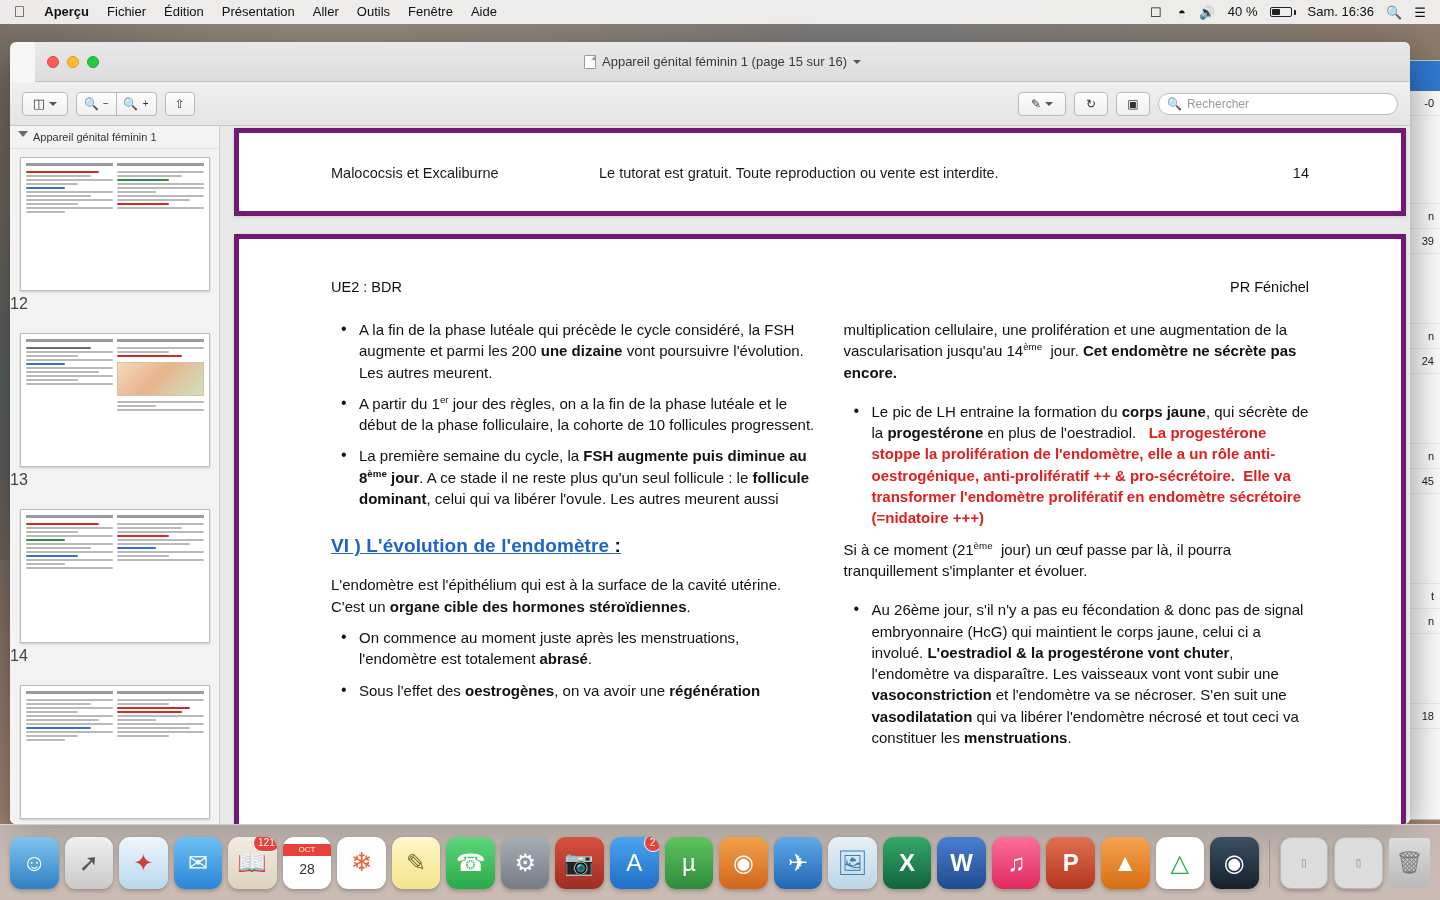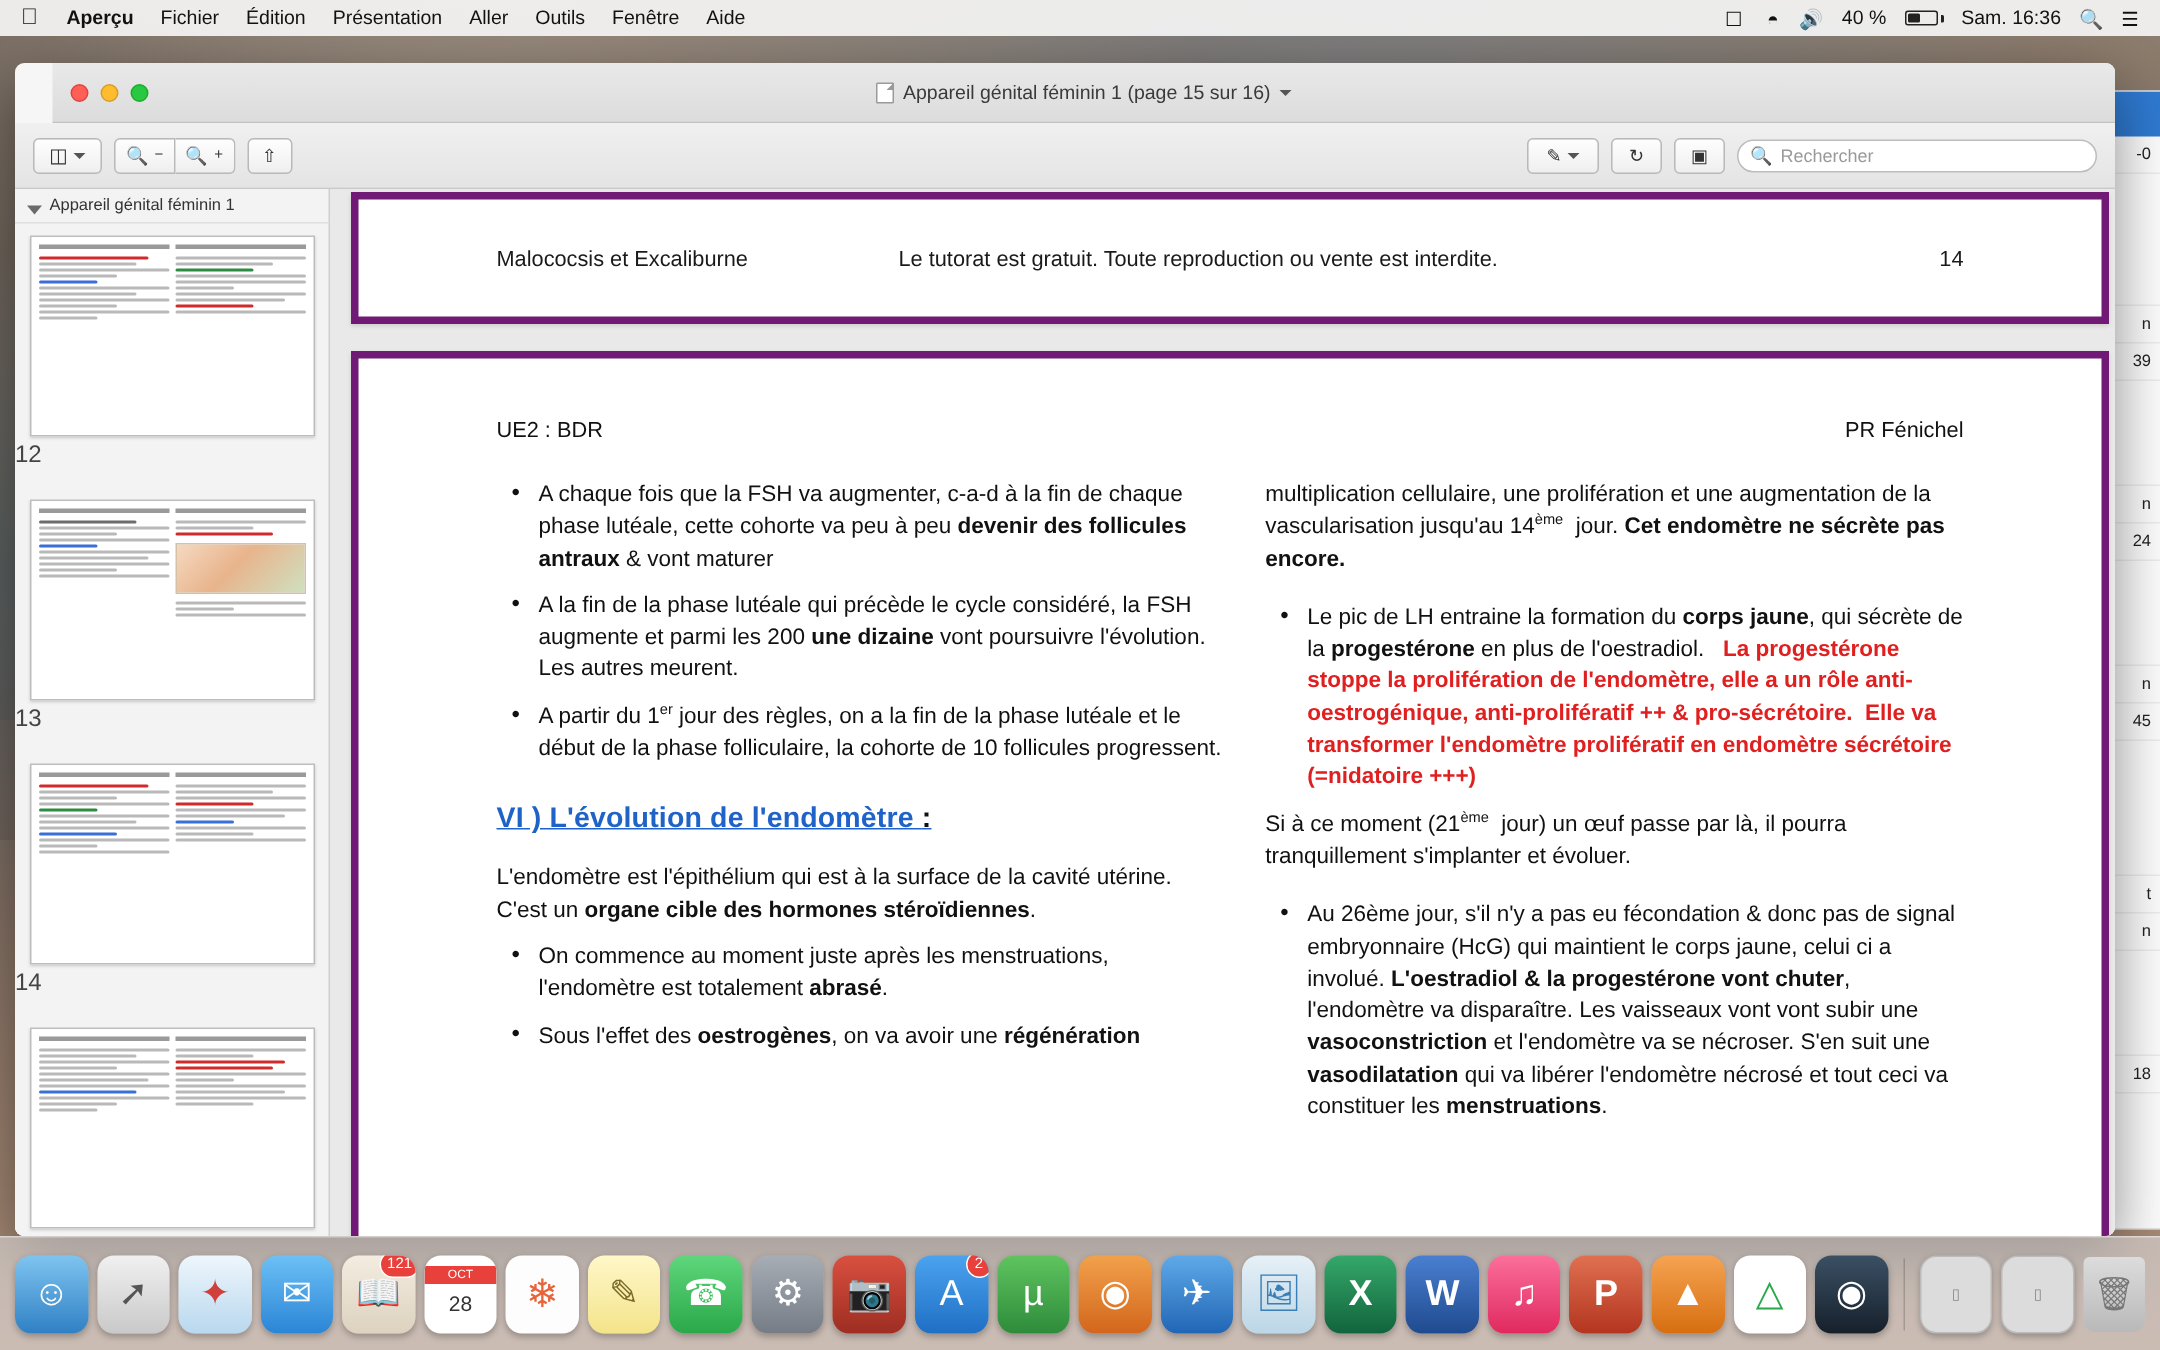--- a/index.html
+++ b/index.html
@@ -110,21 +110,21 @@
   .caret-dn { width: 0; height: 0; border-left: 4px solid transparent; border-right: 4px solid transparent; border-top: 4px solid #555; }
 
   #body { flex: 1; display: flex; min-height: 0; background: #fff; }
 
   
   #sidebar {
     width: 210px; flex: 0 0 210px; background: #f3f3f3;
     border-right: 1px solid #cfcfcf; overflow: hidden;
     font-size: 11px; color: #333;
   }
-  #sb-header { display: flex; align-items: flex-end; gap: 5px; padding: 5px 8px; border-bottom: 1px solid #dedede;}
+  #sb-header { display: flex; align-items: flex-start; gap: 5px; padding: 5px 8px; border-bottom: 1px solid #dedede;}
   .disclosure { width: 0; height: 0; border-left: 5px solid transparent; border-right: 5px solid transparent; border-top: 6px solid #6a6a6a; }
   .thumb-wrap { padding: 8px 0 2px; text-align: center; }
   .thumb {
     width: 190px; height: 134px; margin: 0 auto; background: #fff;
     border: 1px solid #bdbdbd; box-shadow: 0 1px 2px rgba(0,0,0,.18);
     position: relative; overflow: hidden;
   }
   .thumb .cols { display: flex; gap: 4px; padding: 5px; height: 100%; }
   .thumb .col { flex: 1; display: flex; flex-direction: column; gap: 2px; }
   .ln { height: 2px; background: #b9b9b9; border-radius: 1px; }
@@ -462,25 +462,25 @@
         <div id="page-main" class="page">
           <div class="meta-row">
             <div>UE2 : BDR</div>
             <div class="r">PR Fénichel</div>
           </div>
 
           <div class="cols2">
 
             <div class="col-l">
               <ul class="doc">
-                <li>A chaque fois que la FSH va augmenter, c-a-d à la fin de chaque phase lutéale, cette cohorte va peu à peu <b>devenir des follicules  antraux</b> &amp; vont maturer</li>
                 <li>A la fin de la phase lutéale qui précède le cycle considéré, la FSH augmente et parmi les 200 <b>une dizaine</b> vont poursuivre l'évolution. Les autres meurent.</li>
               </ul>
               <ul class="doc">
                 <li>A partir du 1<sup>er</sup> jour des règles, on a la fin de la phase lutéale et le début de la phase folliculaire, la cohorte de 10 follicules progressent.</li>
+                <li>La première semaine du cycle, la <b>FSH augmente puis diminue au 8<sup>ème</sup> jour</b>. A ce stade il ne reste plus qu'un seul follicule : le <b>follicule dominant</b>, celui qui va libérer l'ovule. Les autres meurent aussi</li>
               </ul>
 
               <h2 class="section">
                 <span>VI ) L'évolution de l'endomètre </span><span class="colon">:</span>
               </h2>
 
               <p class="doc">L'endomètre est l'épithélium qui est à la surface de la cavité utérine. C'est un <b>organe cible des hormones stéroïdiennes</b>.</p>
 
               <ul class="doc">
                 <li>On commence au moment juste après les menstruations, l'endomètre est totalement <b>abrasé</b>.</li>

